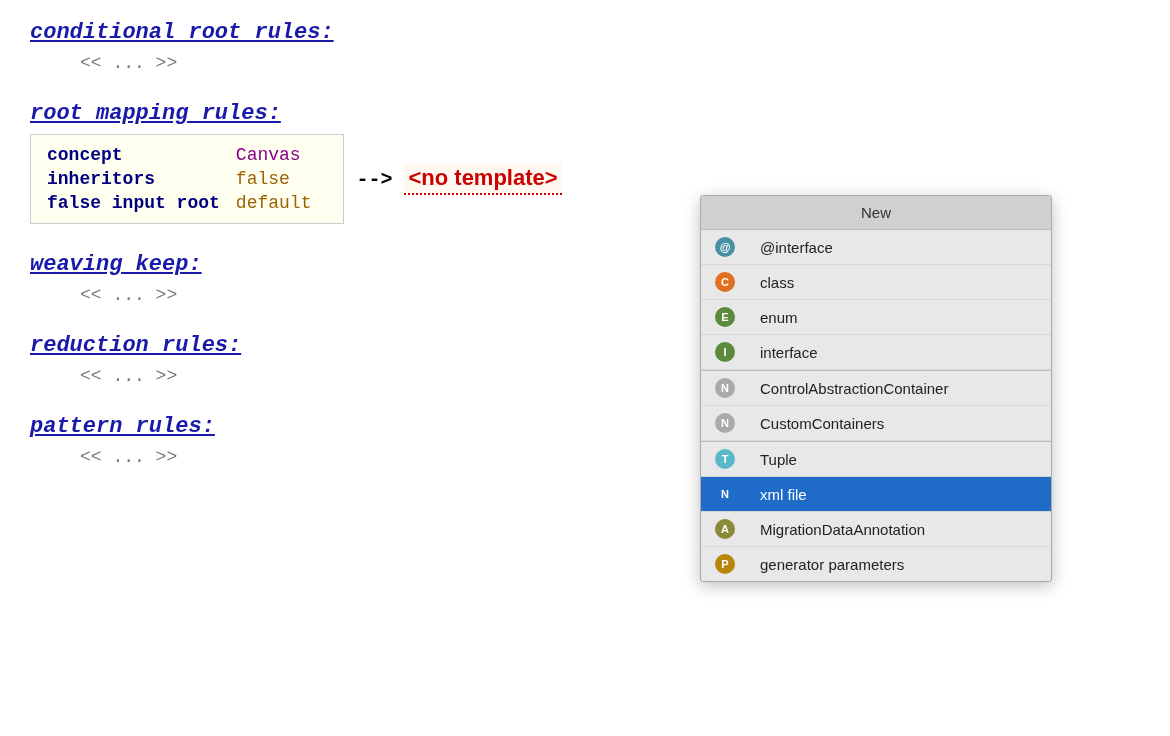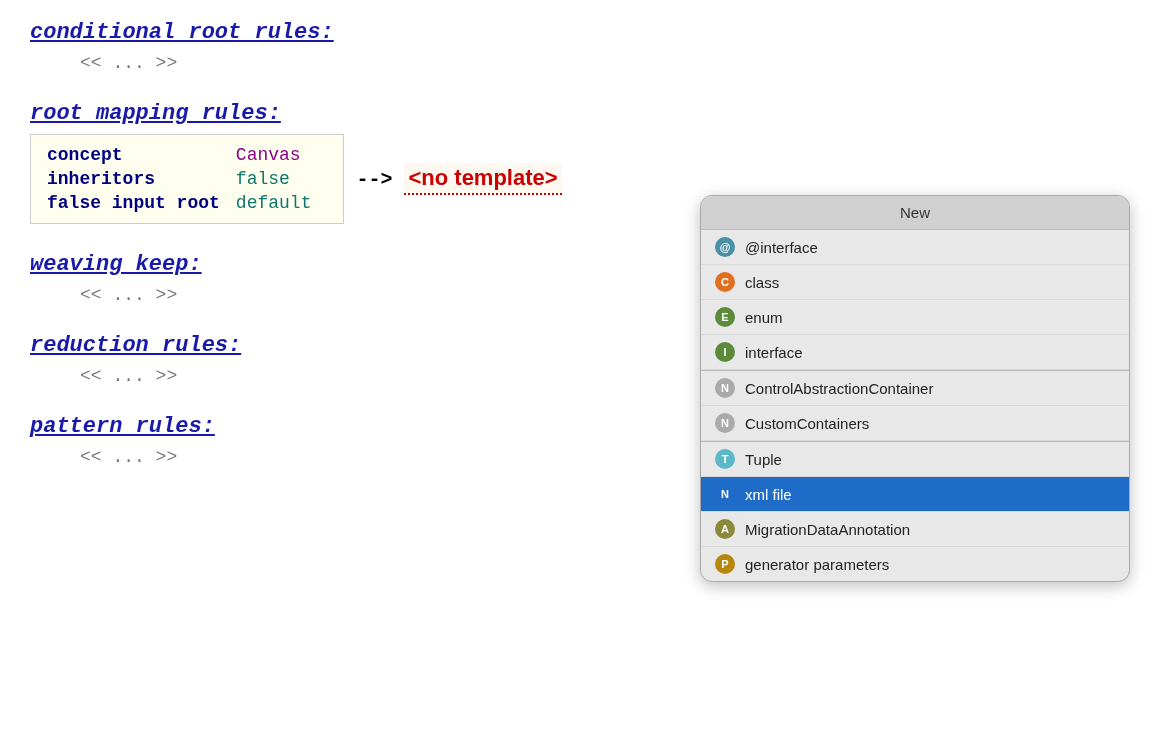--- a/index.html
+++ b/index.html
@@ -68,21 +68,21 @@
     .mapping-bracket-box td.key {
       color: #000080;
       font-weight: bold;
     }
 
     .mapping-bracket-box td.val-purple {
       color: #8b008b;
     }
 
     .mapping-bracket-box td.val-black {
-      color: #0f766e;
+      color: #a16207;
     }
 
     .mapping-bracket-box td.val-gray {
       color: #888;
     }
 
     .arrow-area {
       display: flex;
       align-items: center;
       padding: 0 12px;
@@ -101,24 +101,24 @@
       border-bottom: 2px dotted #cc0000;
       align-self: center;
       padding: 2px 4px;
     }
 
     
     .dropdown-popup {
       position: absolute;
       top: 195px;
       left: 700px;
-      width: 430px;
+      width: 352px;
       background: #e8e8e8;
       border: 1px solid #aaa;
-      border-radius: 12px;
+      border-radius: 3px;
       box-shadow: 0 4px 16px rgba(0,0,0,0.25);
       z-index: 100;
       overflow: hidden;
     }
 
     .dropdown-header {
       background: #d0d0d0;
       text-align: center;
       padding: 8px 12px;
       font-family: Arial, sans-serif;
@@ -173,20 +173,21 @@
     .badge-pg { background: #b8860b; position: relative; }
 
     .divider {
       height: 1px;
       background: #bbb;
       margin: 0;
     }
 
     .item-label {
       font-size: 15px;
+      margin-left: 15px;
     }
 
     .dropdown-item.selected .item-label {
       color: #fff;
     }
   </style>
 </head>
 <body>
 
 <div class="main-content">

